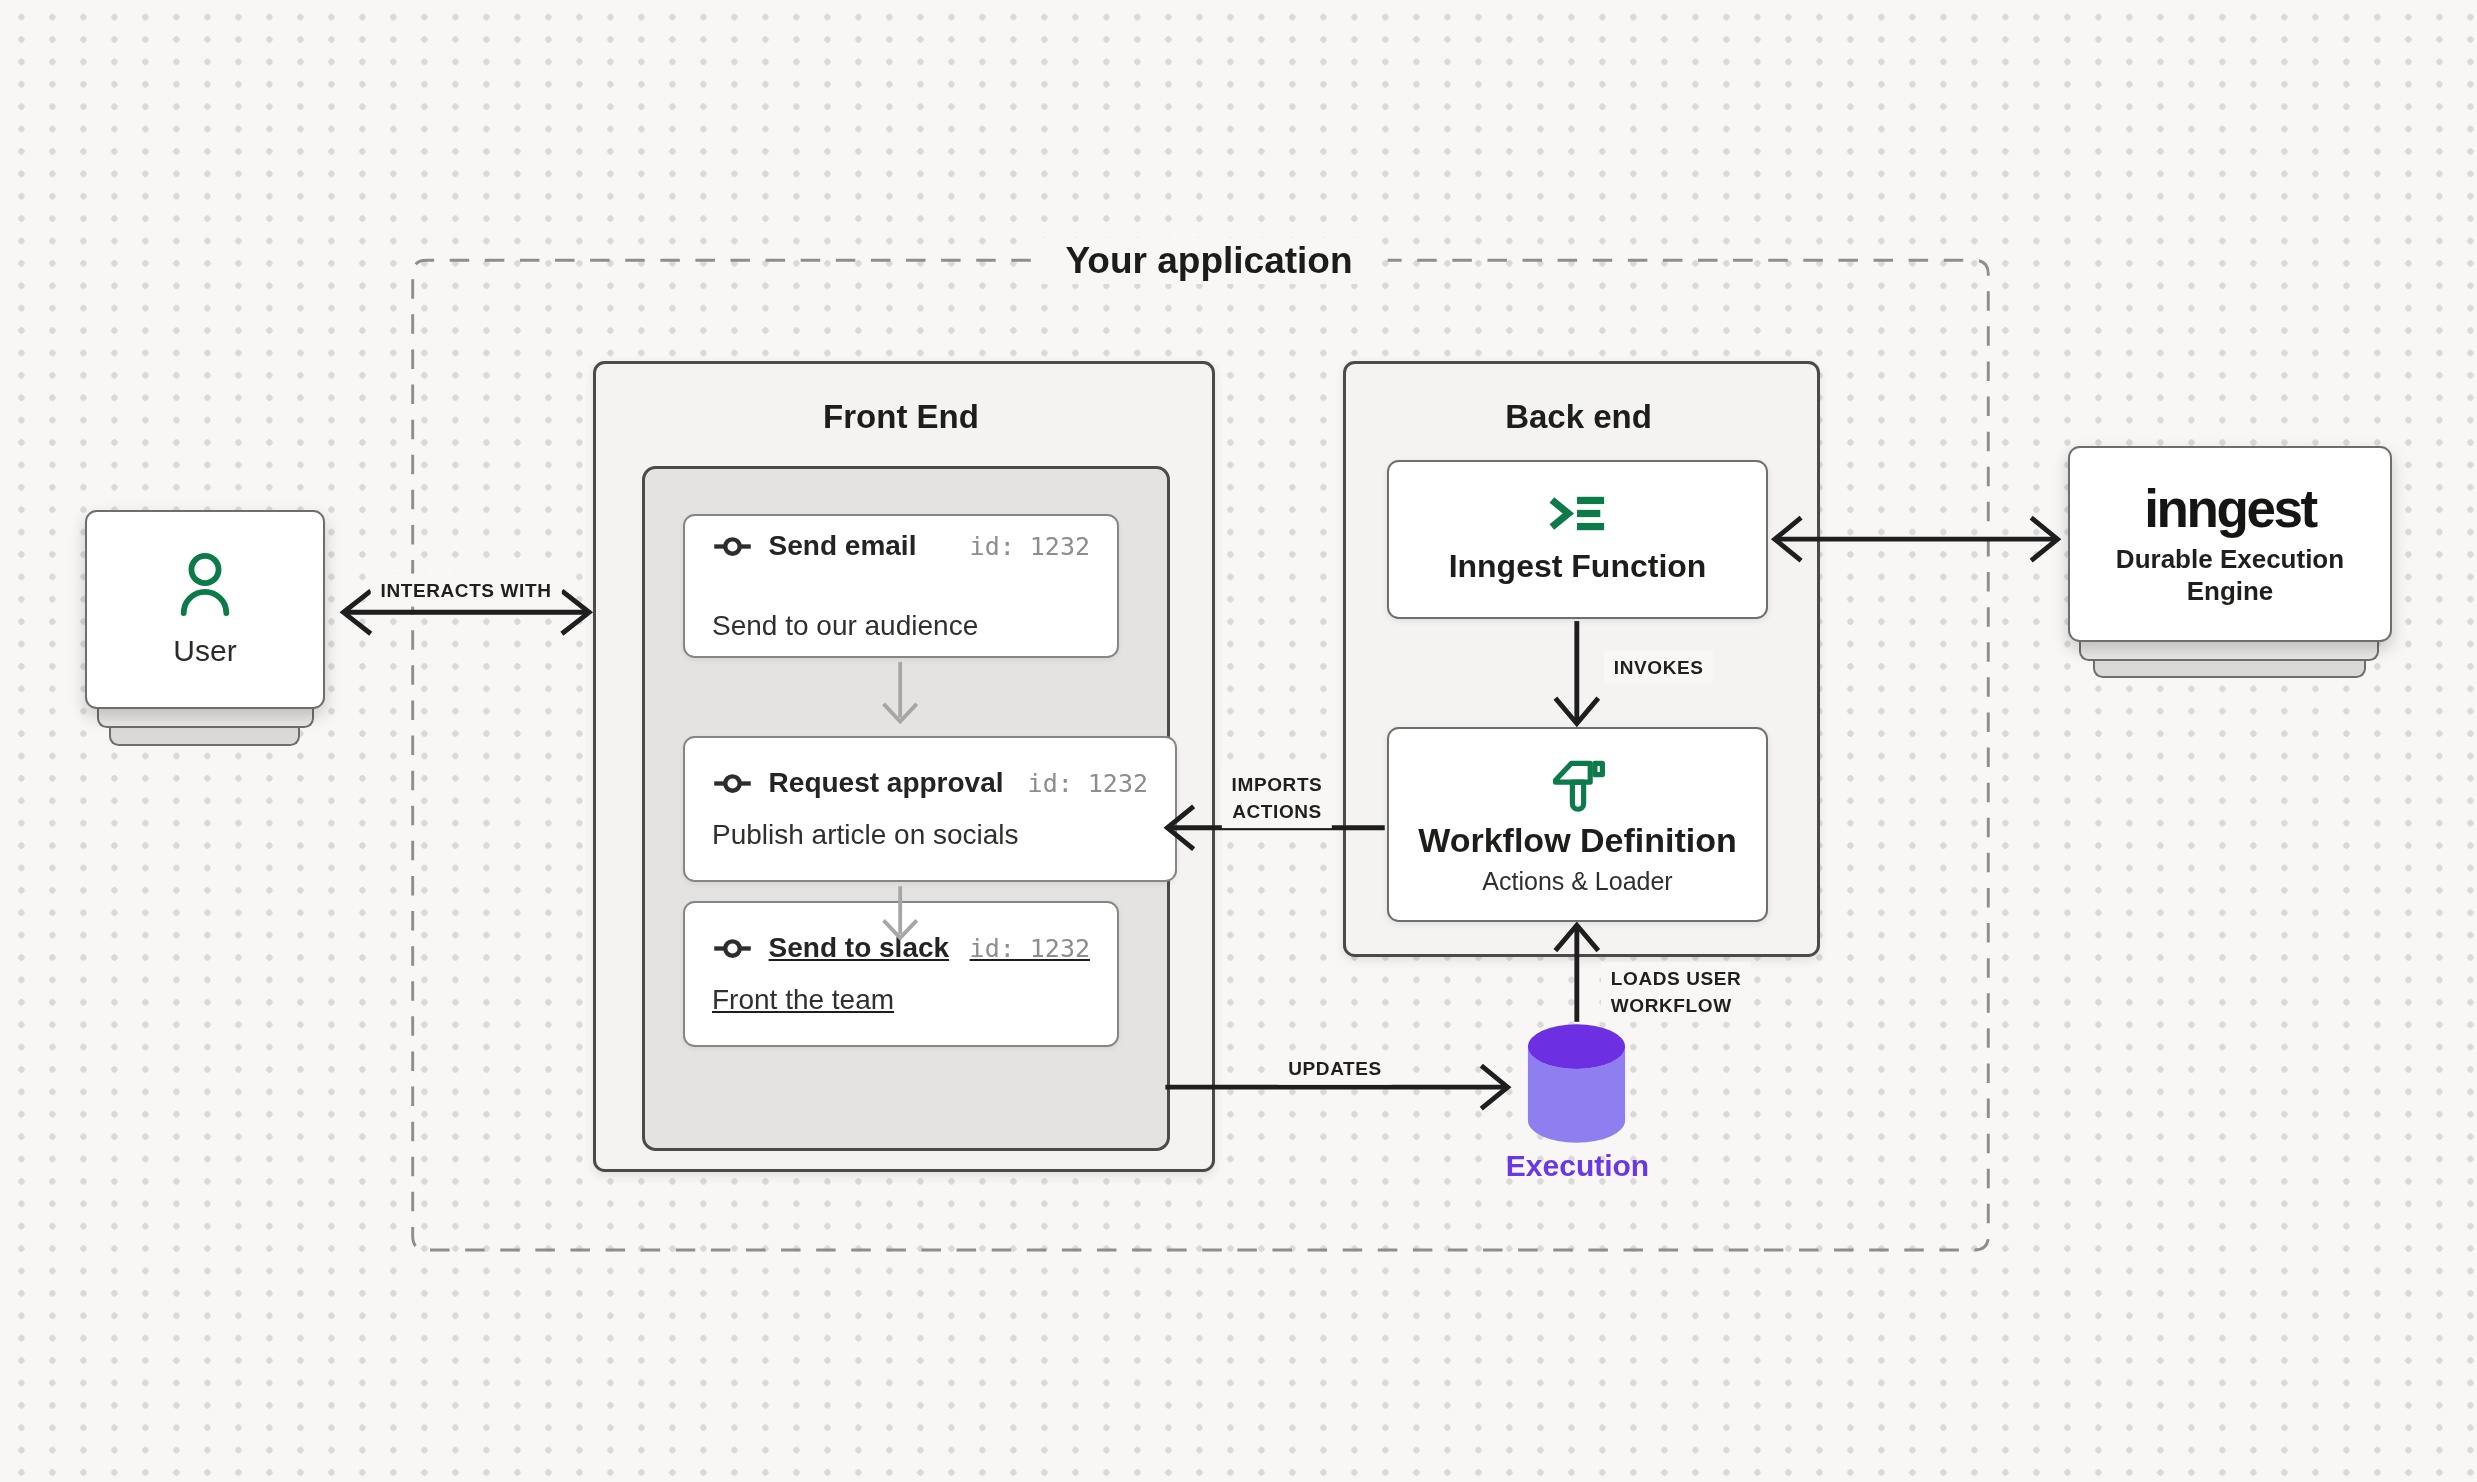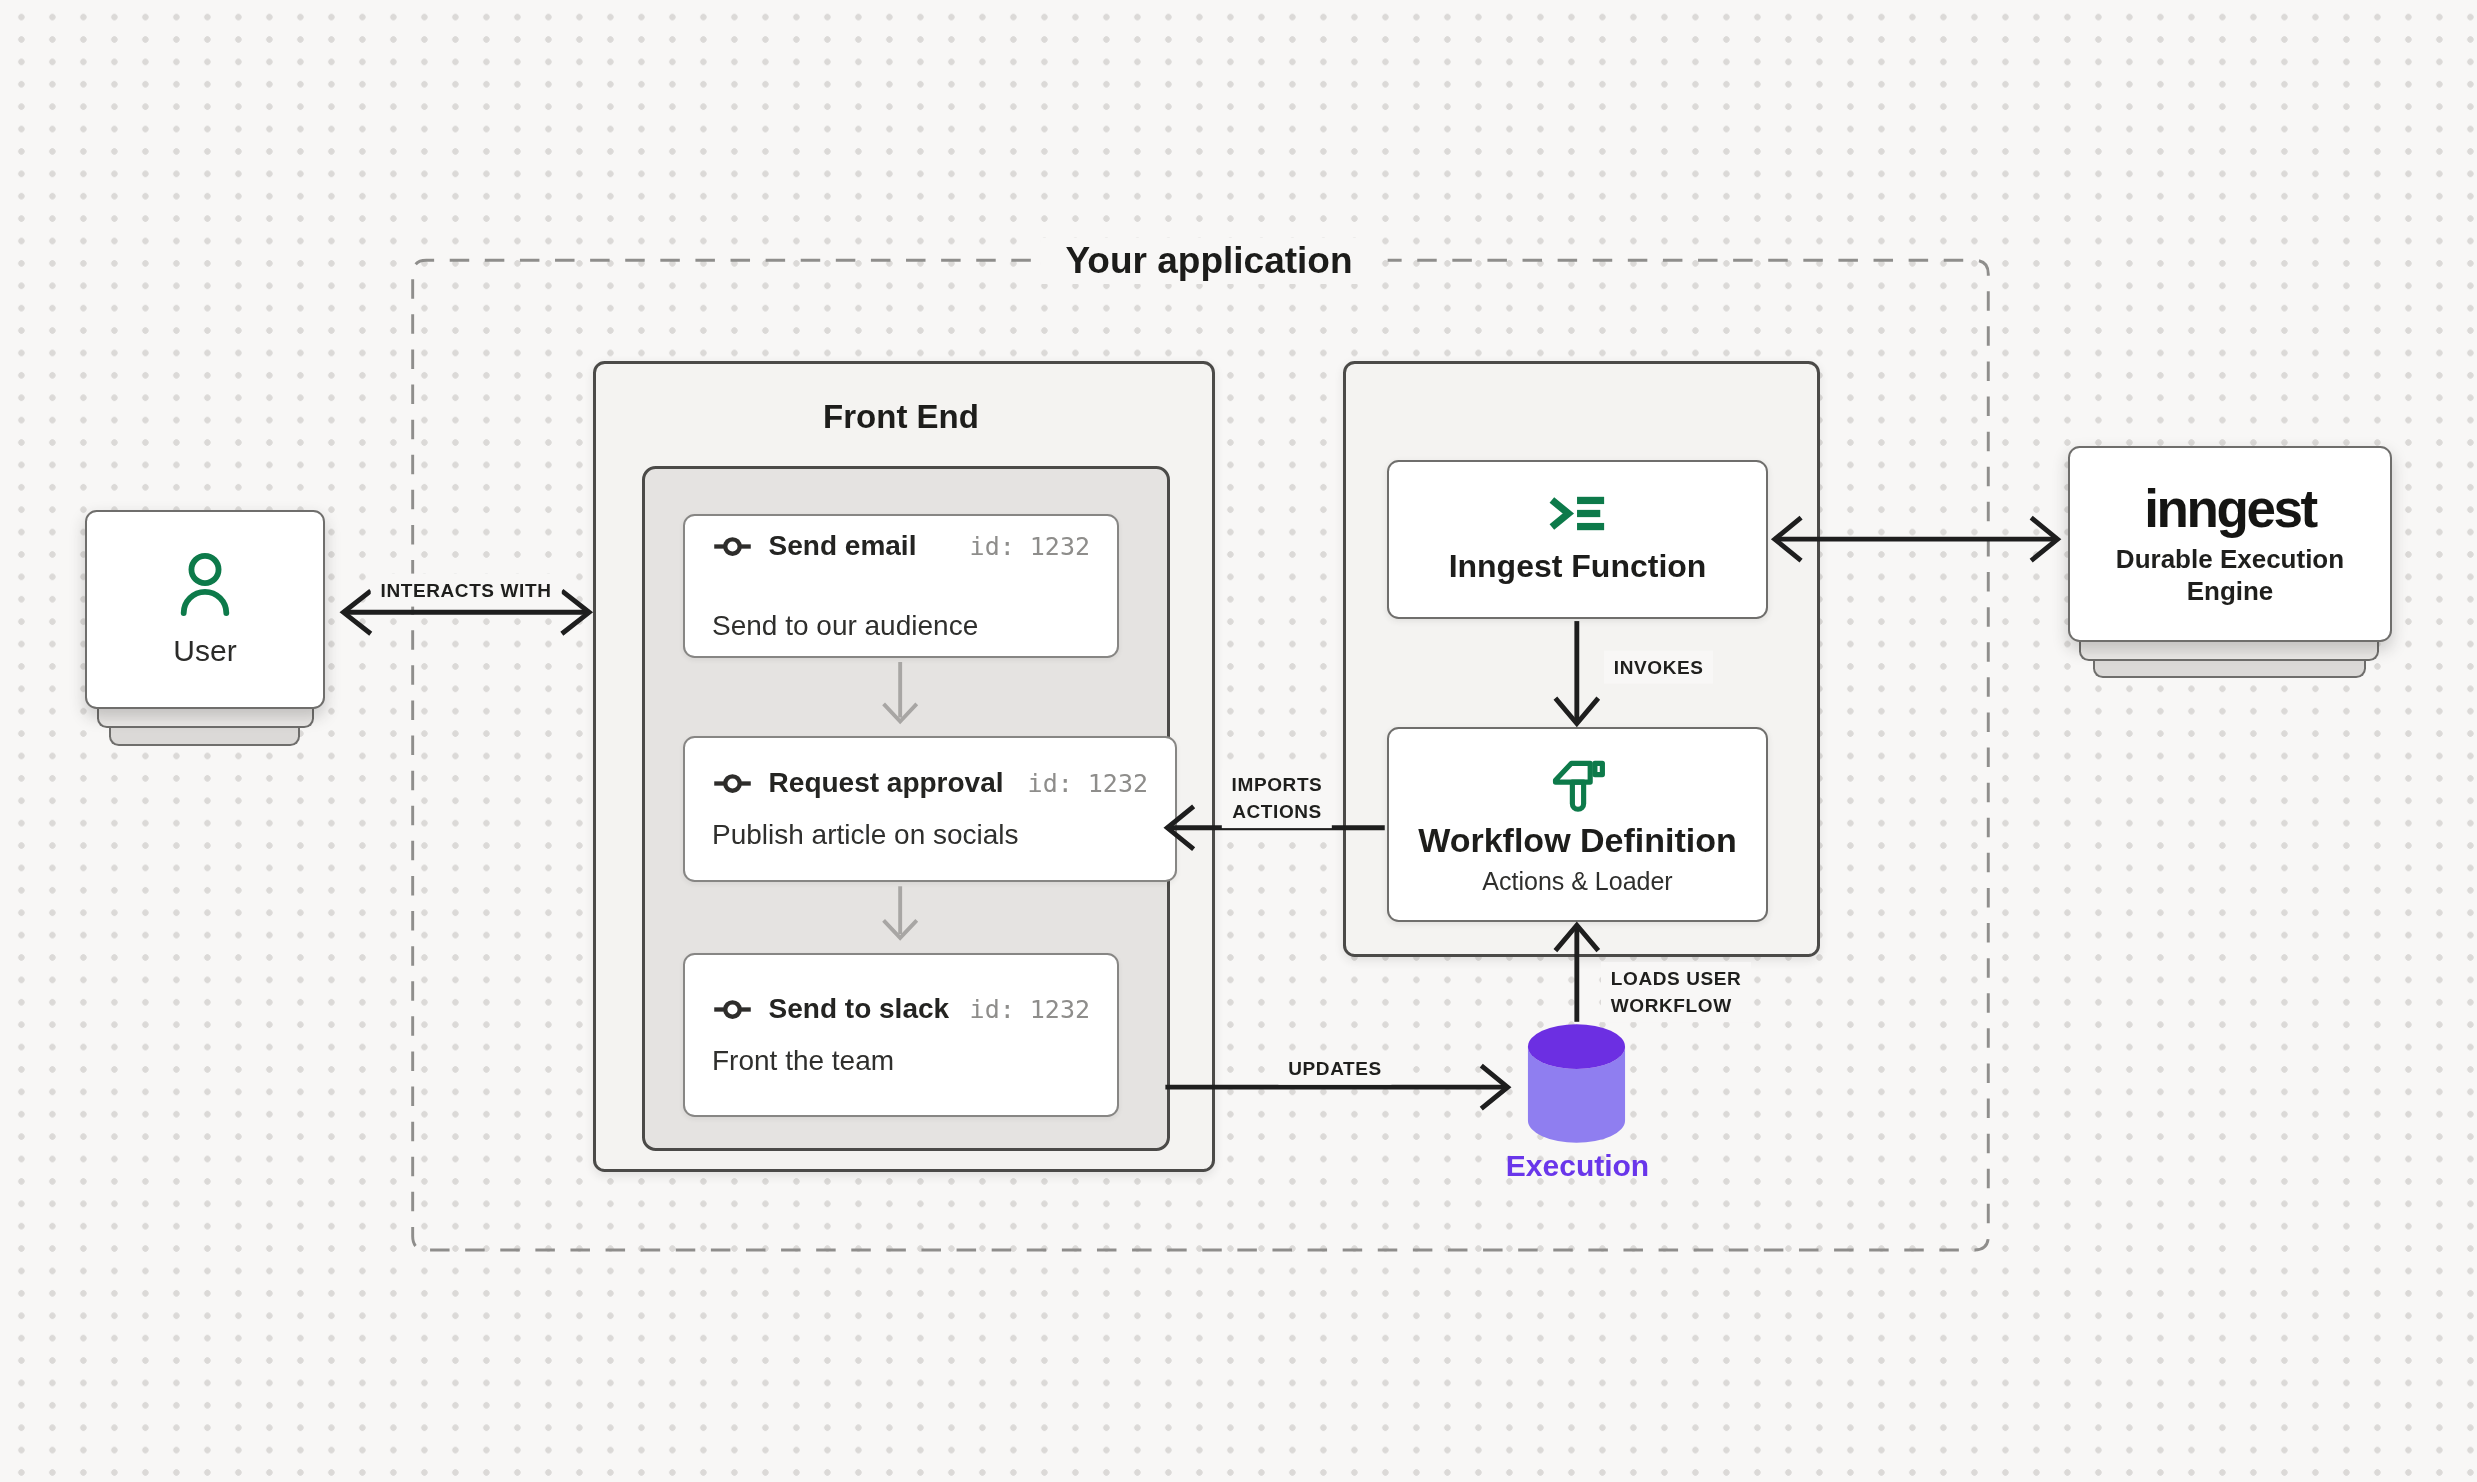--- a/index.html
+++ b/index.html
@@ -78,20 +78,21 @@
 </head>
 <body>
 
 <div id="canvas">
 
   <div class="section-box" style="left:593px;top:361px;width:616px;height:805px;"></div>
   <div class="section-title" style="left:593px;top:398px;width:616px;">Front End</div>
   <div class="inner-box" style="left:642px;top:466px;width:522px;height:679px;"></div>
 
   <div class="section-box" style="left:1343px;top:361px;width:471px;height:590px;"></div>
+  <div class="section-title" style="left:1343px;top:398px;width:471px;">Back end</div>
 
   <svg id="connector-svg" width="2477" height="1482" viewBox="0 0 2540 1520">
 
     <path class="boundary" d="M1057 267 H437 Q423 267 423 281 V1268 Q423 1282 437 1282 H2025 Q2039 1282 2039 1268 V281 Q2039 267 2025 267 H1423"></path>
 
     <g>
       <path class="edge" d="M352 628 H604"></path>
       <path class="edge" d="M380 606 L352 628 L380 650"></path>
       <path class="edge" d="M576 606 L604 628 L576 650"></path>
     </g>
@@ -169,21 +170,21 @@
           <circle cx="21" cy="13" r="7.5" fill="none" stroke="#2e2d2b" stroke-width="4.5"></circle>
           <path d="M29 13 H40" stroke="#2e2d2b" stroke-width="4.5" fill="none"></path>
         </svg>
       </span>
       <span class="step-title">Request approval</span>
       <span class="step-id">id: 1232</span>
     </div>
     <div class="step-desc">Publish article on socials</div>
   </div>
 
-  <div class="step-card" style="left:683px;top:953px;width:436px;height:164px;">
+  <div class="step-card" style="left:683px;top:901px;width:436px;height:146px;text-decoration:underline;">
     <div class="step-head">
       <span>
         <svg width="41" height="25" viewBox="0 0 42 26">
           <path d="M2 13 H13" stroke="#2e2d2b" stroke-width="4.5" fill="none"></path>
           <circle cx="21" cy="13" r="7.5" fill="none" stroke="#2e2d2b" stroke-width="4.5"></circle>
           <path d="M29 13 H40" stroke="#2e2d2b" stroke-width="4.5" fill="none"></path>
         </svg>
       </span>
       <span class="step-title">Send to slack</span>
       <span class="step-id">id: 1232</span>

